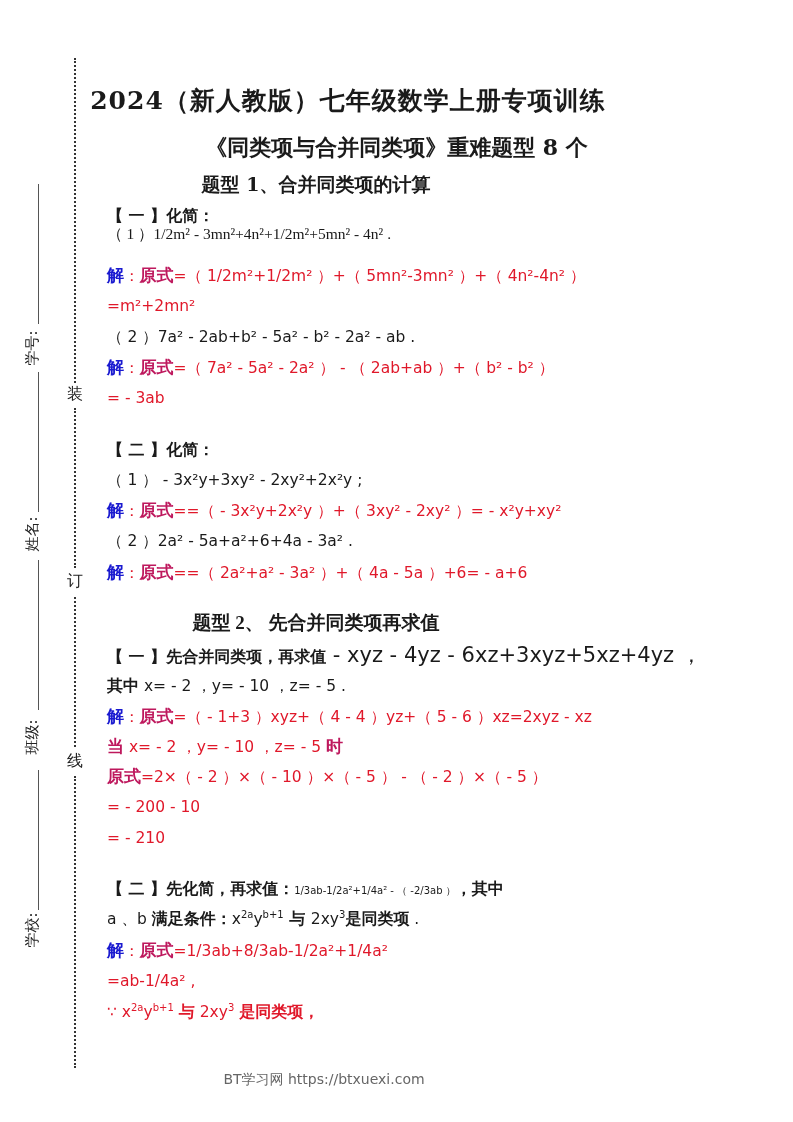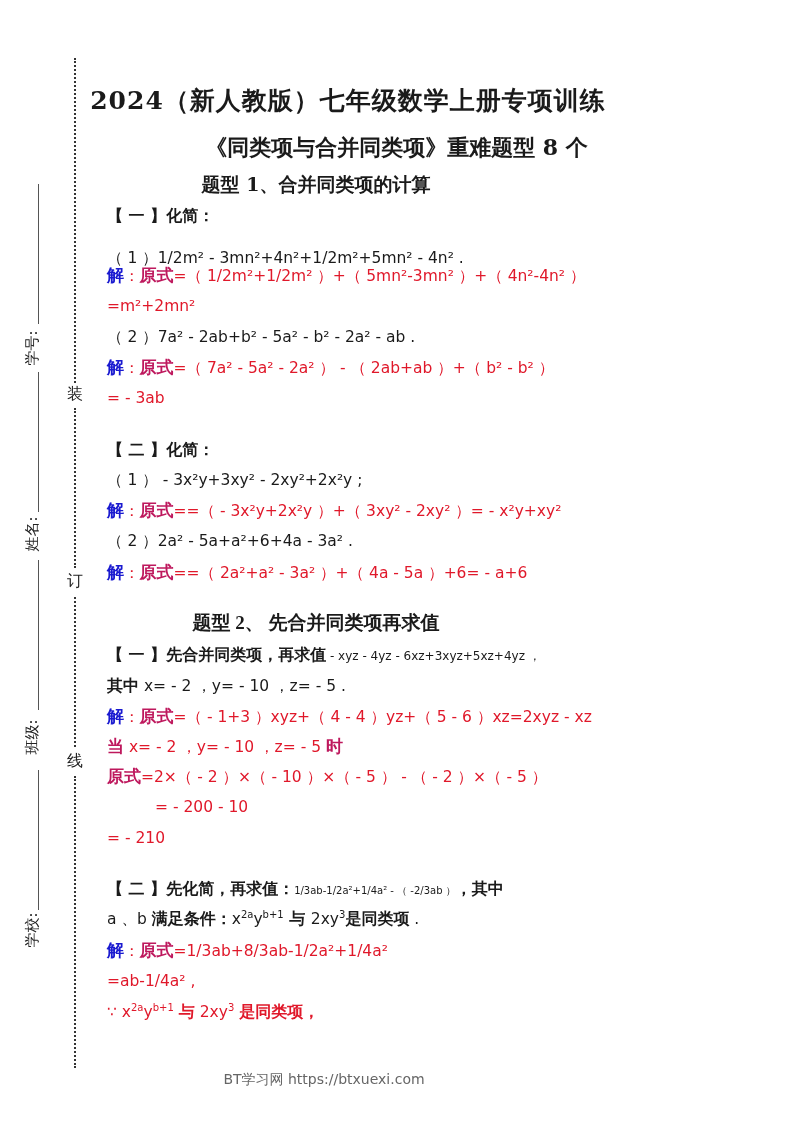--- a/index.html
+++ b/index.html
@@ -58,21 +58,21 @@
 
 <div class="title-main">2024（新人教版）七年级数学上册专项训练</div>
 <div class="title-sub">《同类项与合并同类项》重难题型 8 个</div>
 
 <div class="section-title" style="top:172px;">题型 1、合并同类项的计算</div>
 
 <div class="line q-head" style="top:206px;">
   <span>【 一 】</span><span>化简：</span>
 </div>
 
-<div class="line" style="top:248px;">
+<div class="line" style="top:224px;font-family:Liberation Serif, serif;">
   <span>（ 1 ）</span><span>1/2m² - 3mn²+4n²+1/2m²+5mn² - 4n² .</span>
 </div>
 <div class="line" style="top:265px;">
   <span class="blue">解</span><span class="red">：</span><span class="bold-red">原式</span><span class="red">=（ 1/2m²+1/2m² ）+（ 5mn²-3mn² ）+（ 4n²-4n² ）</span>
 </div>
 <div class="line red" style="top:296px;">=m²+2mn²</div>
 
 <div class="line" style="top:327px;">
   <span>（ 2 ）</span><span>7a² - 2ab+b² - 5a² - b² - 2a² - ab .</span>
 </div>
@@ -93,35 +93,35 @@
 <div class="line" style="top:531px;">
   <span>（ 2 ）</span><span>2a² - 5a+a²+6+4a - 3a² .</span>
 </div>
 <div class="line" style="top:562px;">
   <span class="blue">解</span><span class="red">：</span><span class="bold-red">原式</span><span class="red">==（ 2a²+a² - 3a² ）+（ 4a - 5a ）+6= - a+6</span>
 </div>
 
 <div class="section-title" style="top:610px;font-family:Liberation Serif, serif;">题型 2、 先合并同类项再求值</div>
 
 <div class="line q-head" style="top:645px;">
-  <span>【 一 】</span><span>先合并同类项，再求值</span><span style="font-weight:normal;font-size:12px;"> - xyz - 4yz - 6xz+3xyz+5xz+4yz ，</span>
+  <span>【 一 】</span><span>先合并同类项，再求值</span><span style="font-weight:normal;font-size:21px;"> - xyz - 4yz - 6xz+3xyz+5xz+4yz ，</span>
 </div>
 <div class="line" style="top:676px;">
   <span style="font-weight:bold;font-size:16px;">其中</span><span> x= - 2 ，y= - 10 ，z= - 5 .</span>
 </div>
 <div class="line" style="top:706px;">
   <span class="blue">解</span><span class="red">：</span><span class="bold-red">原式</span><span class="red">=（  - 1+3 ）xyz+（ 4 - 4 ）yz+（ 5 - 6 ）xz=2xyz - xz</span>
 </div>
 <div class="line" style="top:736px;">
   <span class="bold-red">当</span><span class="red"> x= - 2 ，y= - 10 ，z= - 5 </span><span class="bold-red">时</span>
 </div>
 <div class="line" style="top:766px;">
   <span class="bold-red">原式</span><span class="red">=2×（  - 2 ）×（  - 10 ）×（  - 5 ） - （  - 2 ）×（  - 5 ）</span>
 </div>
-<div class="line red" style="top:797px;margin-left:48px;">= - 200 - 10</div>
+<div class="line red" style="top:797px;">= - 200 - 10</div>
 <div class="line red" style="top:828px;">= - 210</div>
 
 <div class="line q-head" style="top:879px;">
   <span>【 二 】</span><span>先化简，再求值：</span><span style="font-weight:normal;font-size:10px;">1/3ab-1/2a²+1/4a² - （ -2/3ab ）</span><span>，其中</span>
 </div>
 <div class="line" style="top:909px;">
   <span>a 、b </span><span style="font-weight:bold;font-size:16px;">满足条件：</span><span>x</span><sup>2a</sup><span>y</span><sup>b+1</sup><span style="font-weight:bold;font-size:16px;"> 与 </span><span>2xy</span><sup>3</sup><span style="font-weight:bold;font-size:16px;">是同类项</span><span> .</span>
 </div>
 <div class="line" style="top:940px;">
   <span class="blue">解</span><span class="red">：</span><span class="bold-red">原式</span><span class="red">=1/3ab+8/3ab-1/2a²+1/4a²</span>

